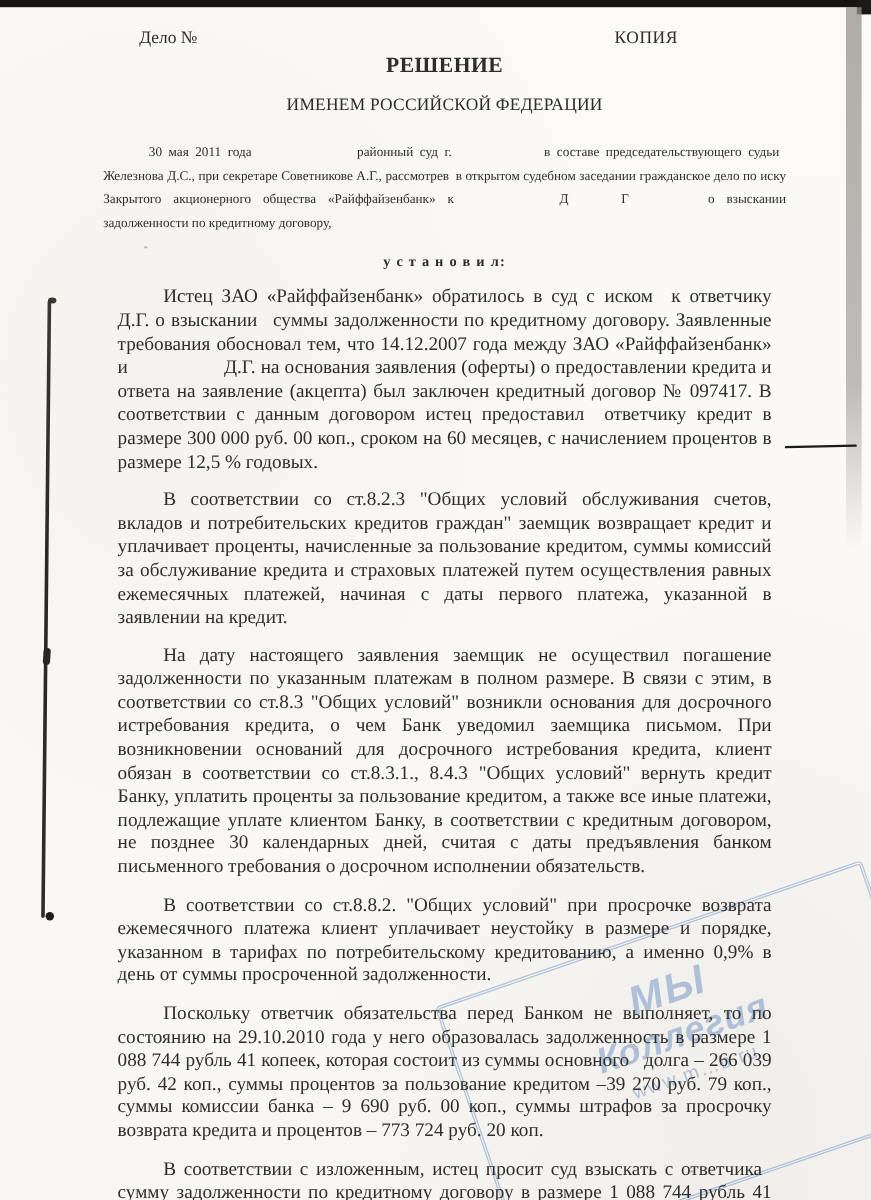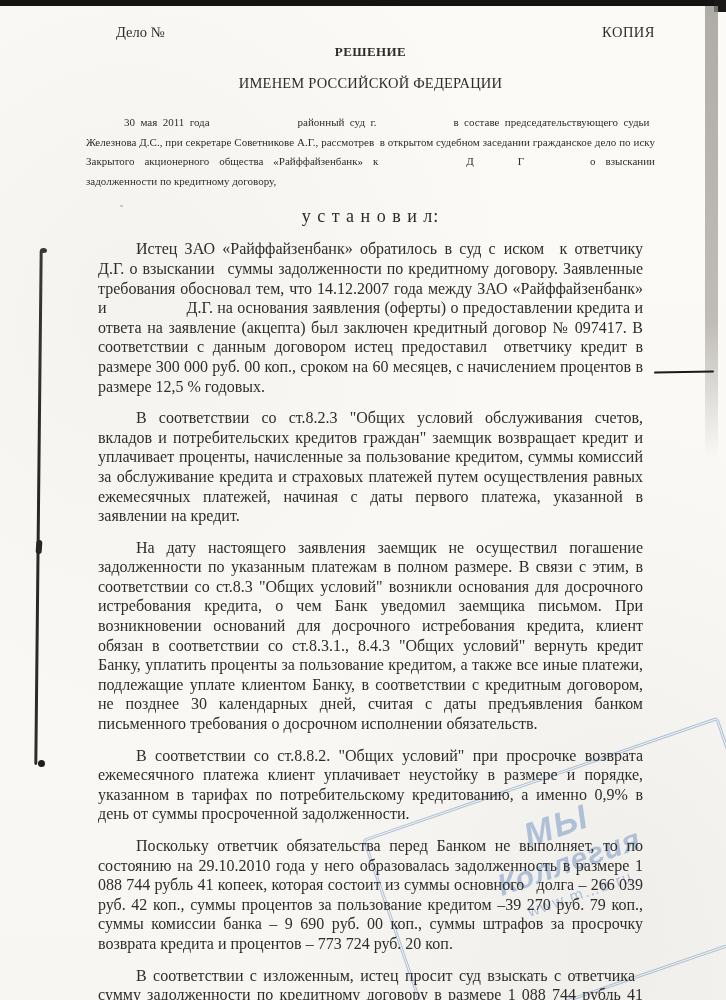--- a/index.html
+++ b/index.html
@@ -38,30 +38,30 @@
   .speck{position:absolute;background:rgba(90,85,78,0.35);border-radius:50%;}
 
   
   .text-layer{
     position:absolute;top:0;left:0;width:726px;height:1000px;
     padding:24px 71px 0 86px;box-sizing:border-box;
     filter:blur(0.22px);
   }
   .hdr-row{display:flex;justify-content:space-between;font-size:14.5px;gap:29px;}
   .hdr-case{padding-left:30px;}
-  .hdr-copy{letter-spacing:0.5px;}
+  .hdr-copy{margin-right:90px;letter-spacing:0.5px;}
   .title-block{text-align:center;margin-top:3px;}
-  .doc-title{font-weight:bold;font-size:13px;letter-spacing:0.4px;}
+  .doc-title{font-weight:bold;font-size:18px;letter-spacing:0.4px;}
   .doc-subtitle{font-size:14.5px;margin-top:15px;letter-spacing:0.2px;}
   .intro{
     margin:21px 0 0 0;font-size:11px;line-height:19.6px;
     text-align:justify;text-indent:38px;
   }
   .established{
-    text-align:center;font-size:18px;margin:15px 0 7px 0;letter-spacing:1px;
+    text-align:center;font-size:12px;margin:15px 0 7px 0;letter-spacing:1px;font-weight:bold;
   }
   .body-text p{
     margin:12px;font-size:16px;line-height:19.6px;
     text-align:justify;text-indent:38px;
   }
   
   .watermark{
     position:absolute;left:388px;top:772px;width:370px;height:215px;
     transform:rotate(-19deg);transform-origin:center;
     border:3px double rgba(100,142,196,0.5);

